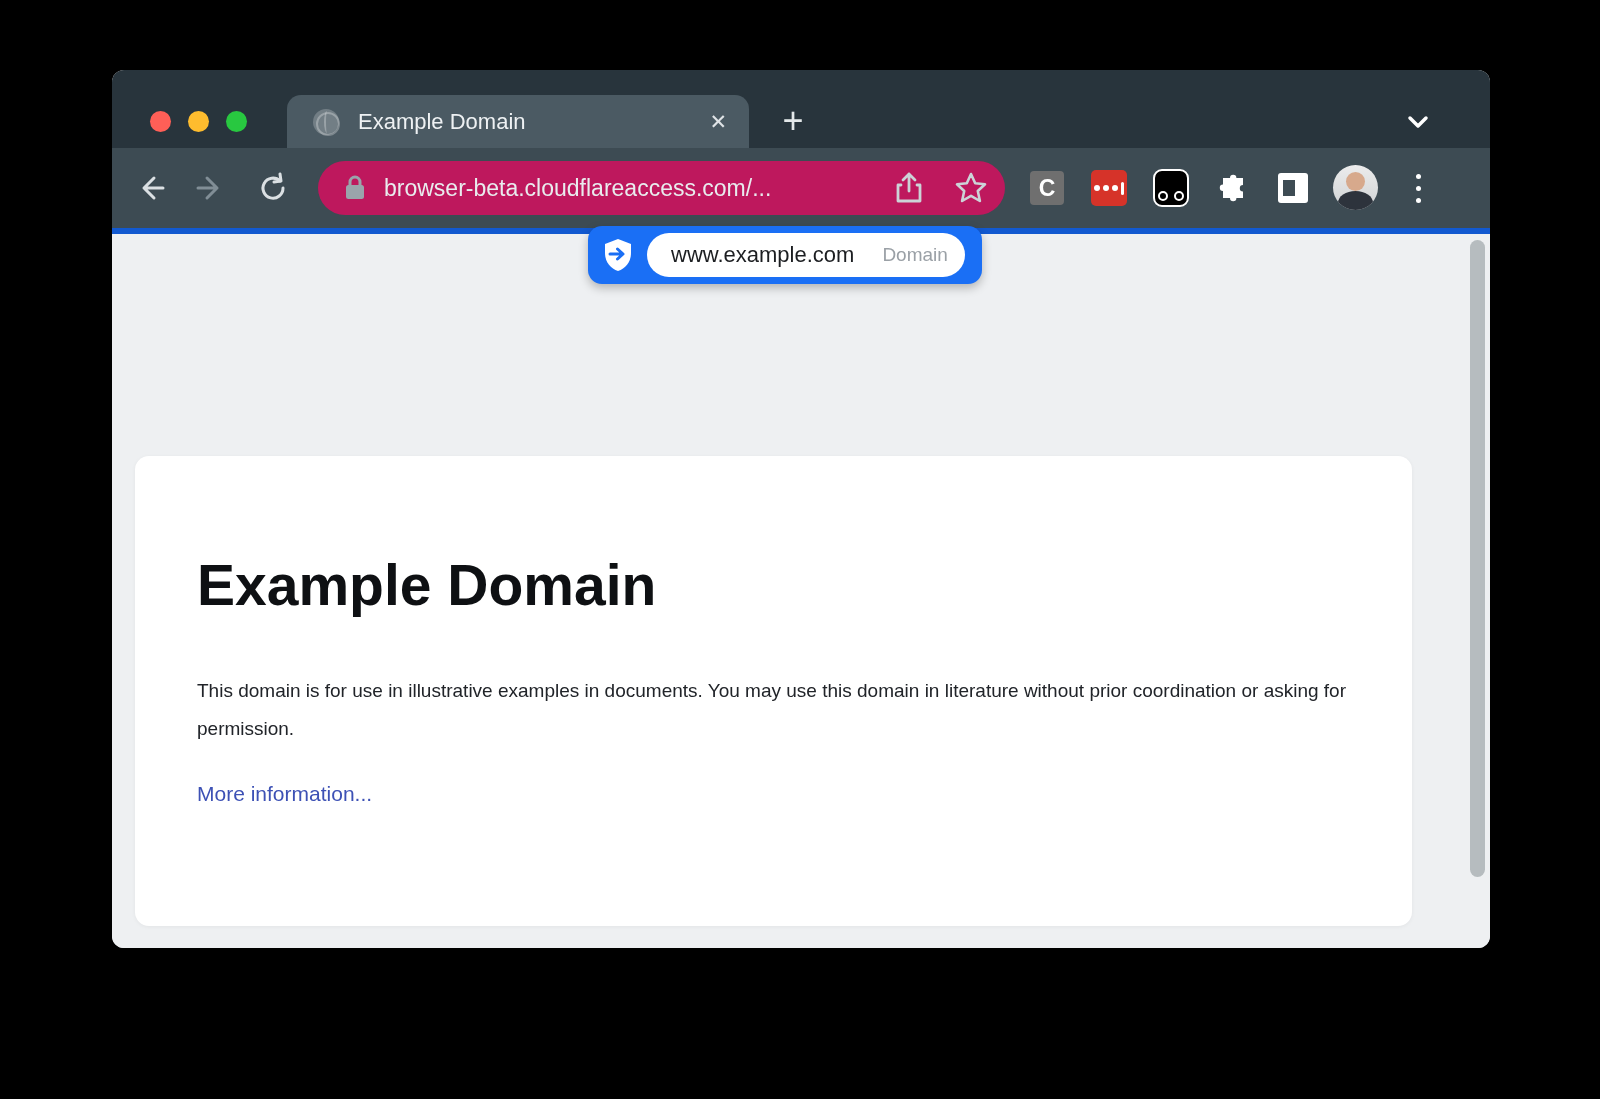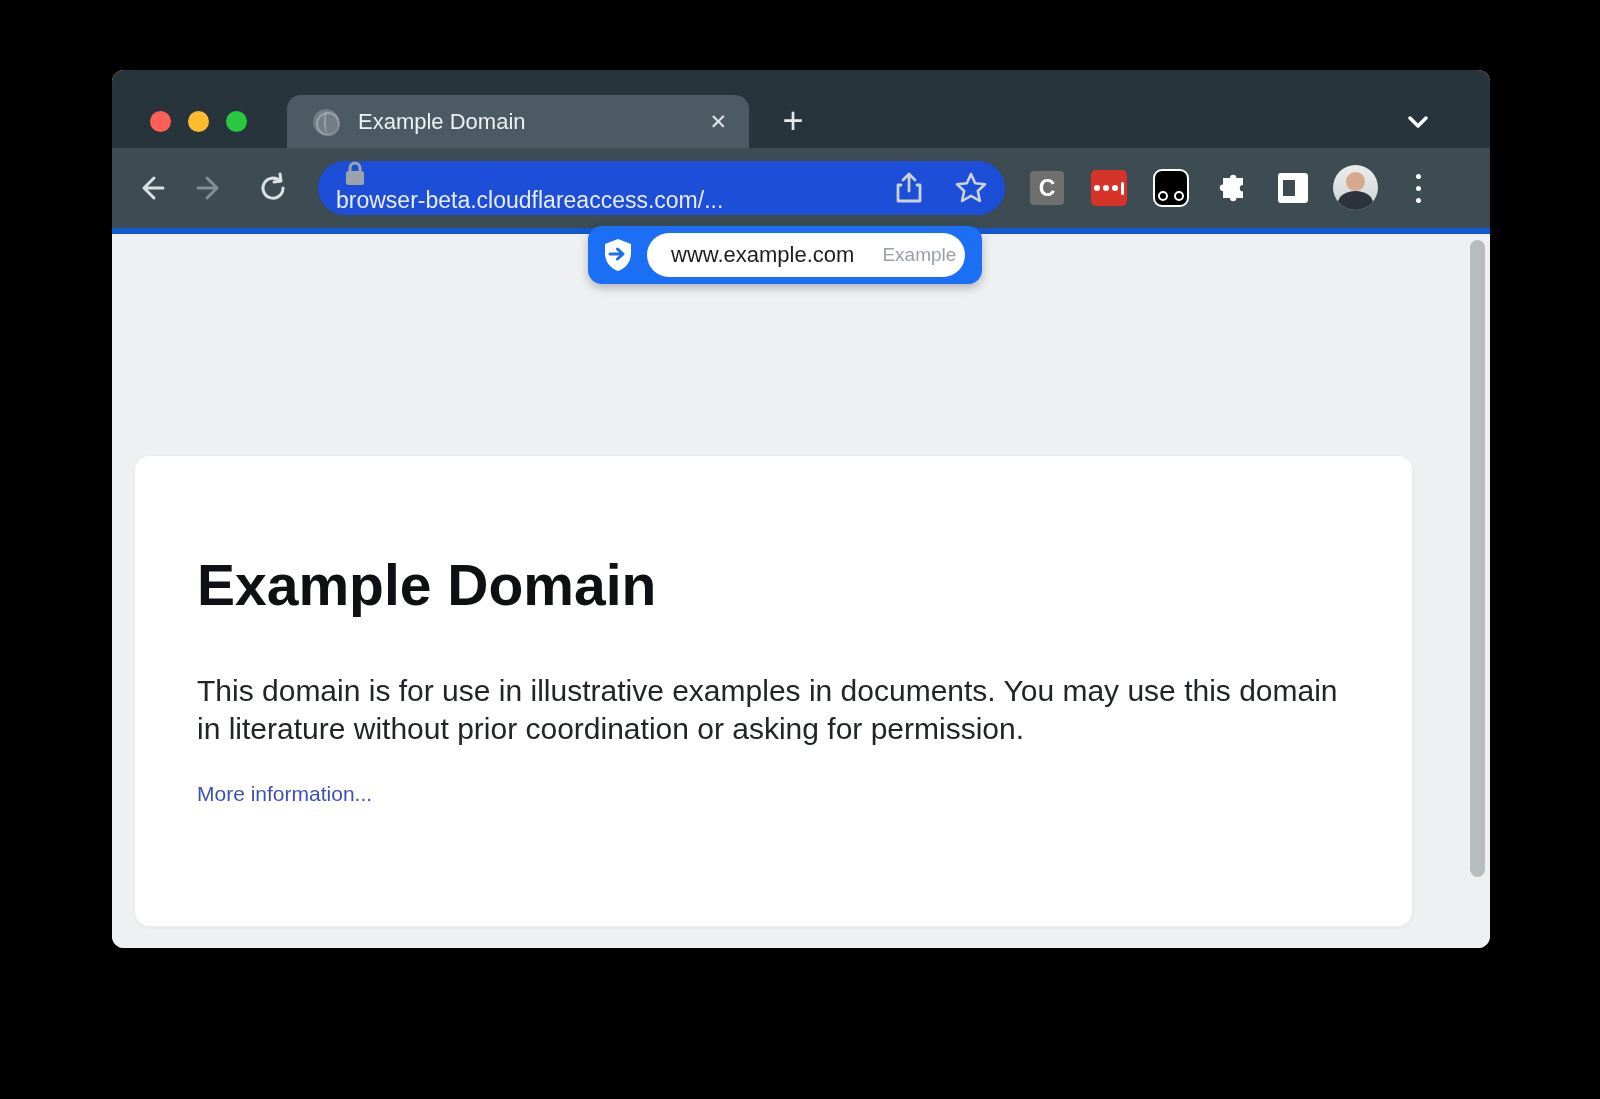--- a/index.html
+++ b/index.html
@@ -33,21 +33,21 @@
 
   
   .toolbar { position:absolute; left:0; top:78px; width:100%; height:80px; background:#3d4b53; }
   .navbtn { position:absolute; top:18px; width:44px; height:44px; display:flex;
             align-items:center; justify-content:center; cursor:pointer; }
   .nav-back    { left:16px; }
   .nav-forward { left:77px; }
   .nav-reload  { left:139px; }
 
   .omnibox { position:absolute; left:206px; top:13px; width:687px; height:54px;
-             background:#1d4ed8; border-radius:27px; display:flex; cursor:text;flex-direction:column; }
+             background:#be185d; border-radius:27px; display:flex; align-items:center; cursor:text; }
   .lock { margin-left:26px; flex:0 0 auto; }
   .url { margin-left:18px; color:#e9ecee; font-size:23px; white-space:nowrap; }
 
   .ombtn { position:absolute; top:18px; width:44px; height:44px; display:flex;
            align-items:center; justify-content:center; cursor:pointer; }
   .btn-share { left:775px; }
   .btn-star  { left:837px; }
 
   .ext { position:absolute; top:21px; width:38px; height:38px; display:flex;
          align-items:center; justify-content:center; cursor:pointer; }
@@ -90,21 +90,21 @@
   .iso-pill { margin-left:13px; width:318px; height:44px; background:#fff; border-radius:22px;
               display:flex; align-items:center; justify-content:space-between; padding:0 24px; cursor:pointer;gap:28px; }
   .iso-host { color:#1c1e21; font-size:22px; }
   .iso-expand { color:#9aa0a6; font-size:19px; }
 
   
   .content { position:absolute; left:0; top:164px; width:100%; height:714px; background:#eef0f2; }
   .card { position:absolute; left:23px; top:222px; width:1277px; height:470px; background:#fff;
           border-radius:14px; box-shadow:0 1px 4px rgba(0,0,0,0.05); }
   .h1 { position:absolute; left:62px; top:96px; font-size:57px; font-weight:bold; color:#0e1013; }
-  .para { position:absolute; left:62px; top:216px; width:1155px; font-size:30px; line-height:38px;
+  .para { position:absolute; left:62px; top:216px; width:1155px; font-size:19px; line-height:38px;
           color:#212429; }
   .morelink { position:absolute; left:62px; top:326px; font-size:21px; color:#3d51b5;
               text-decoration:none; cursor:pointer; }
 
   .scrollthumb { position:absolute; left:1358px; top:170px; width:15px; height:637px;
                  background:#b6bcbf; border-radius:8px; cursor:grab; }
 
   svg { display:block; }
 </style>
 </head>
@@ -216,21 +216,21 @@
 
   <div class="iso">
     <div class="iso-shield">
       <svg width="32" height="34" viewBox="0 0 32 34">
         <path d="M16 1 L29 6 V15 C29 24 23.5 30.5 16 33 C8.5 30.5 3 24 3 15 V6 Z" fill="#fff"></path>
         <path d="M8 16 H20 M15.5 11 L21 16 L15.5 21" fill="none" stroke="#1a6ff5" stroke-width="3" stroke-linecap="round" stroke-linejoin="round"></path>
       </svg>
     </div>
     <div class="iso-pill">
       <span class="iso-host">www.example.com</span>
-      <span class="iso-expand">Example</span>
+      <span class="iso-expand">Domain</span>
     </div>
   </div>
 
   <div class="content">
     <div class="card">
       <div class="h1">Example Domain</div>
       <div class="para">This domain is for use in illustrative examples in documents. You may use this domain in literature without prior coordination or asking for permission.</div>
       <a class="morelink">More information...</a>
     </div>
   </div>

